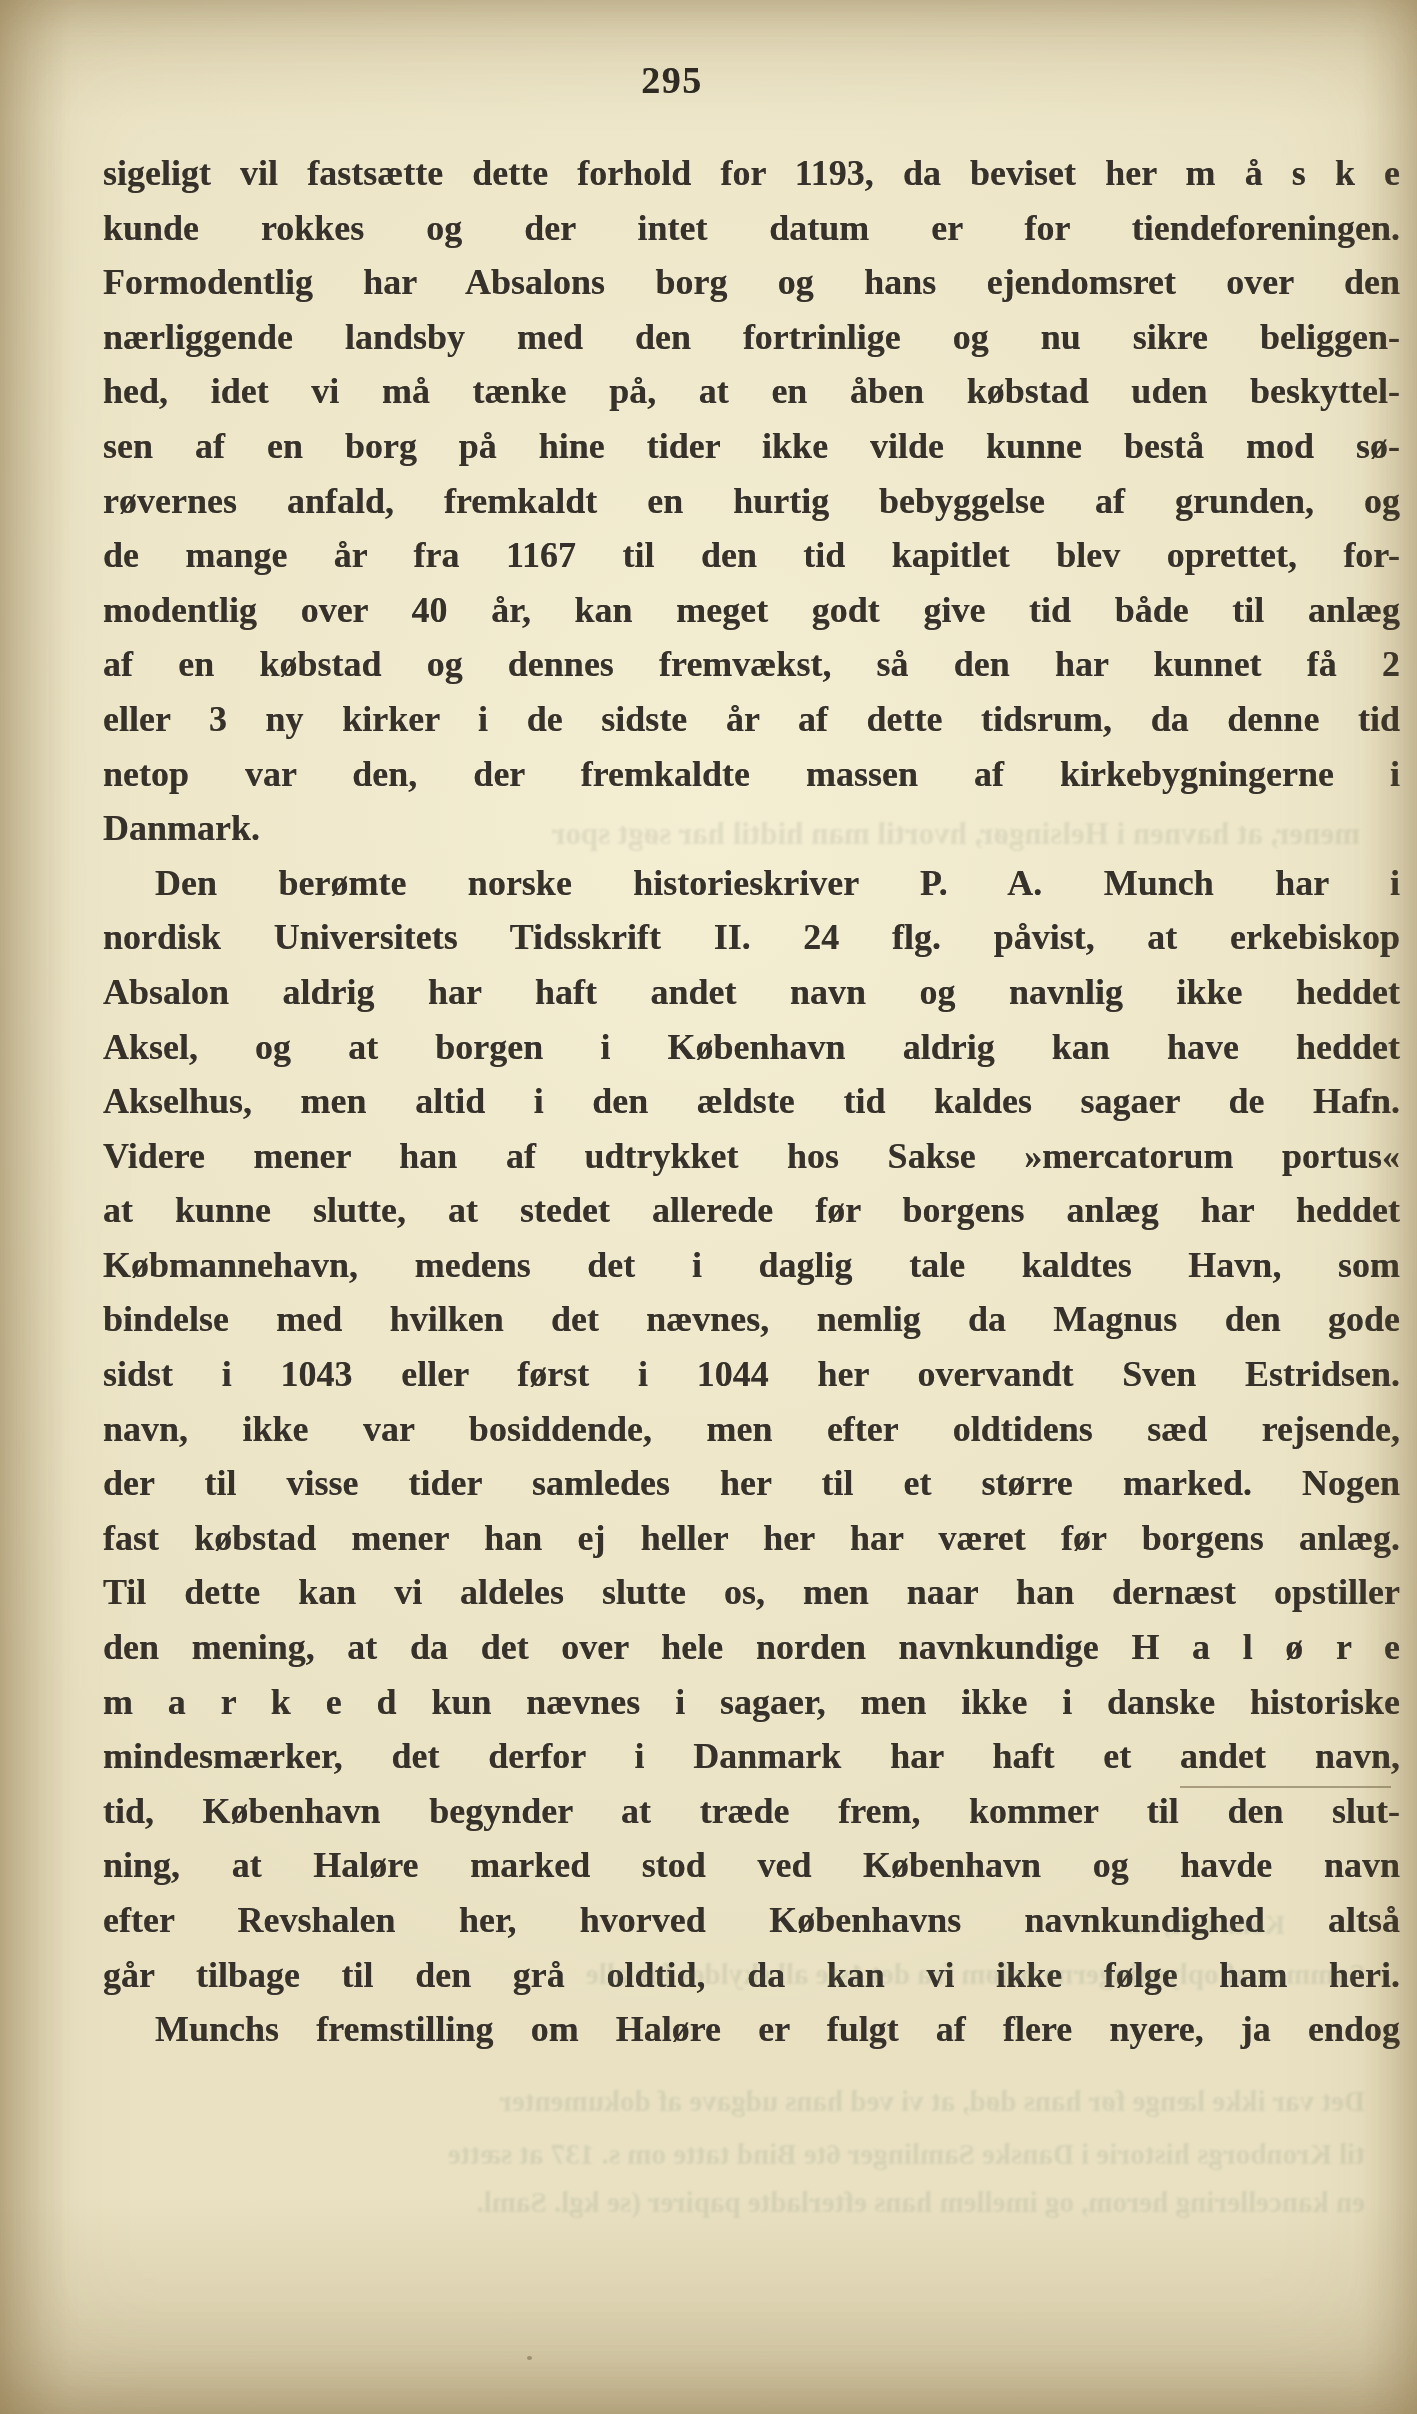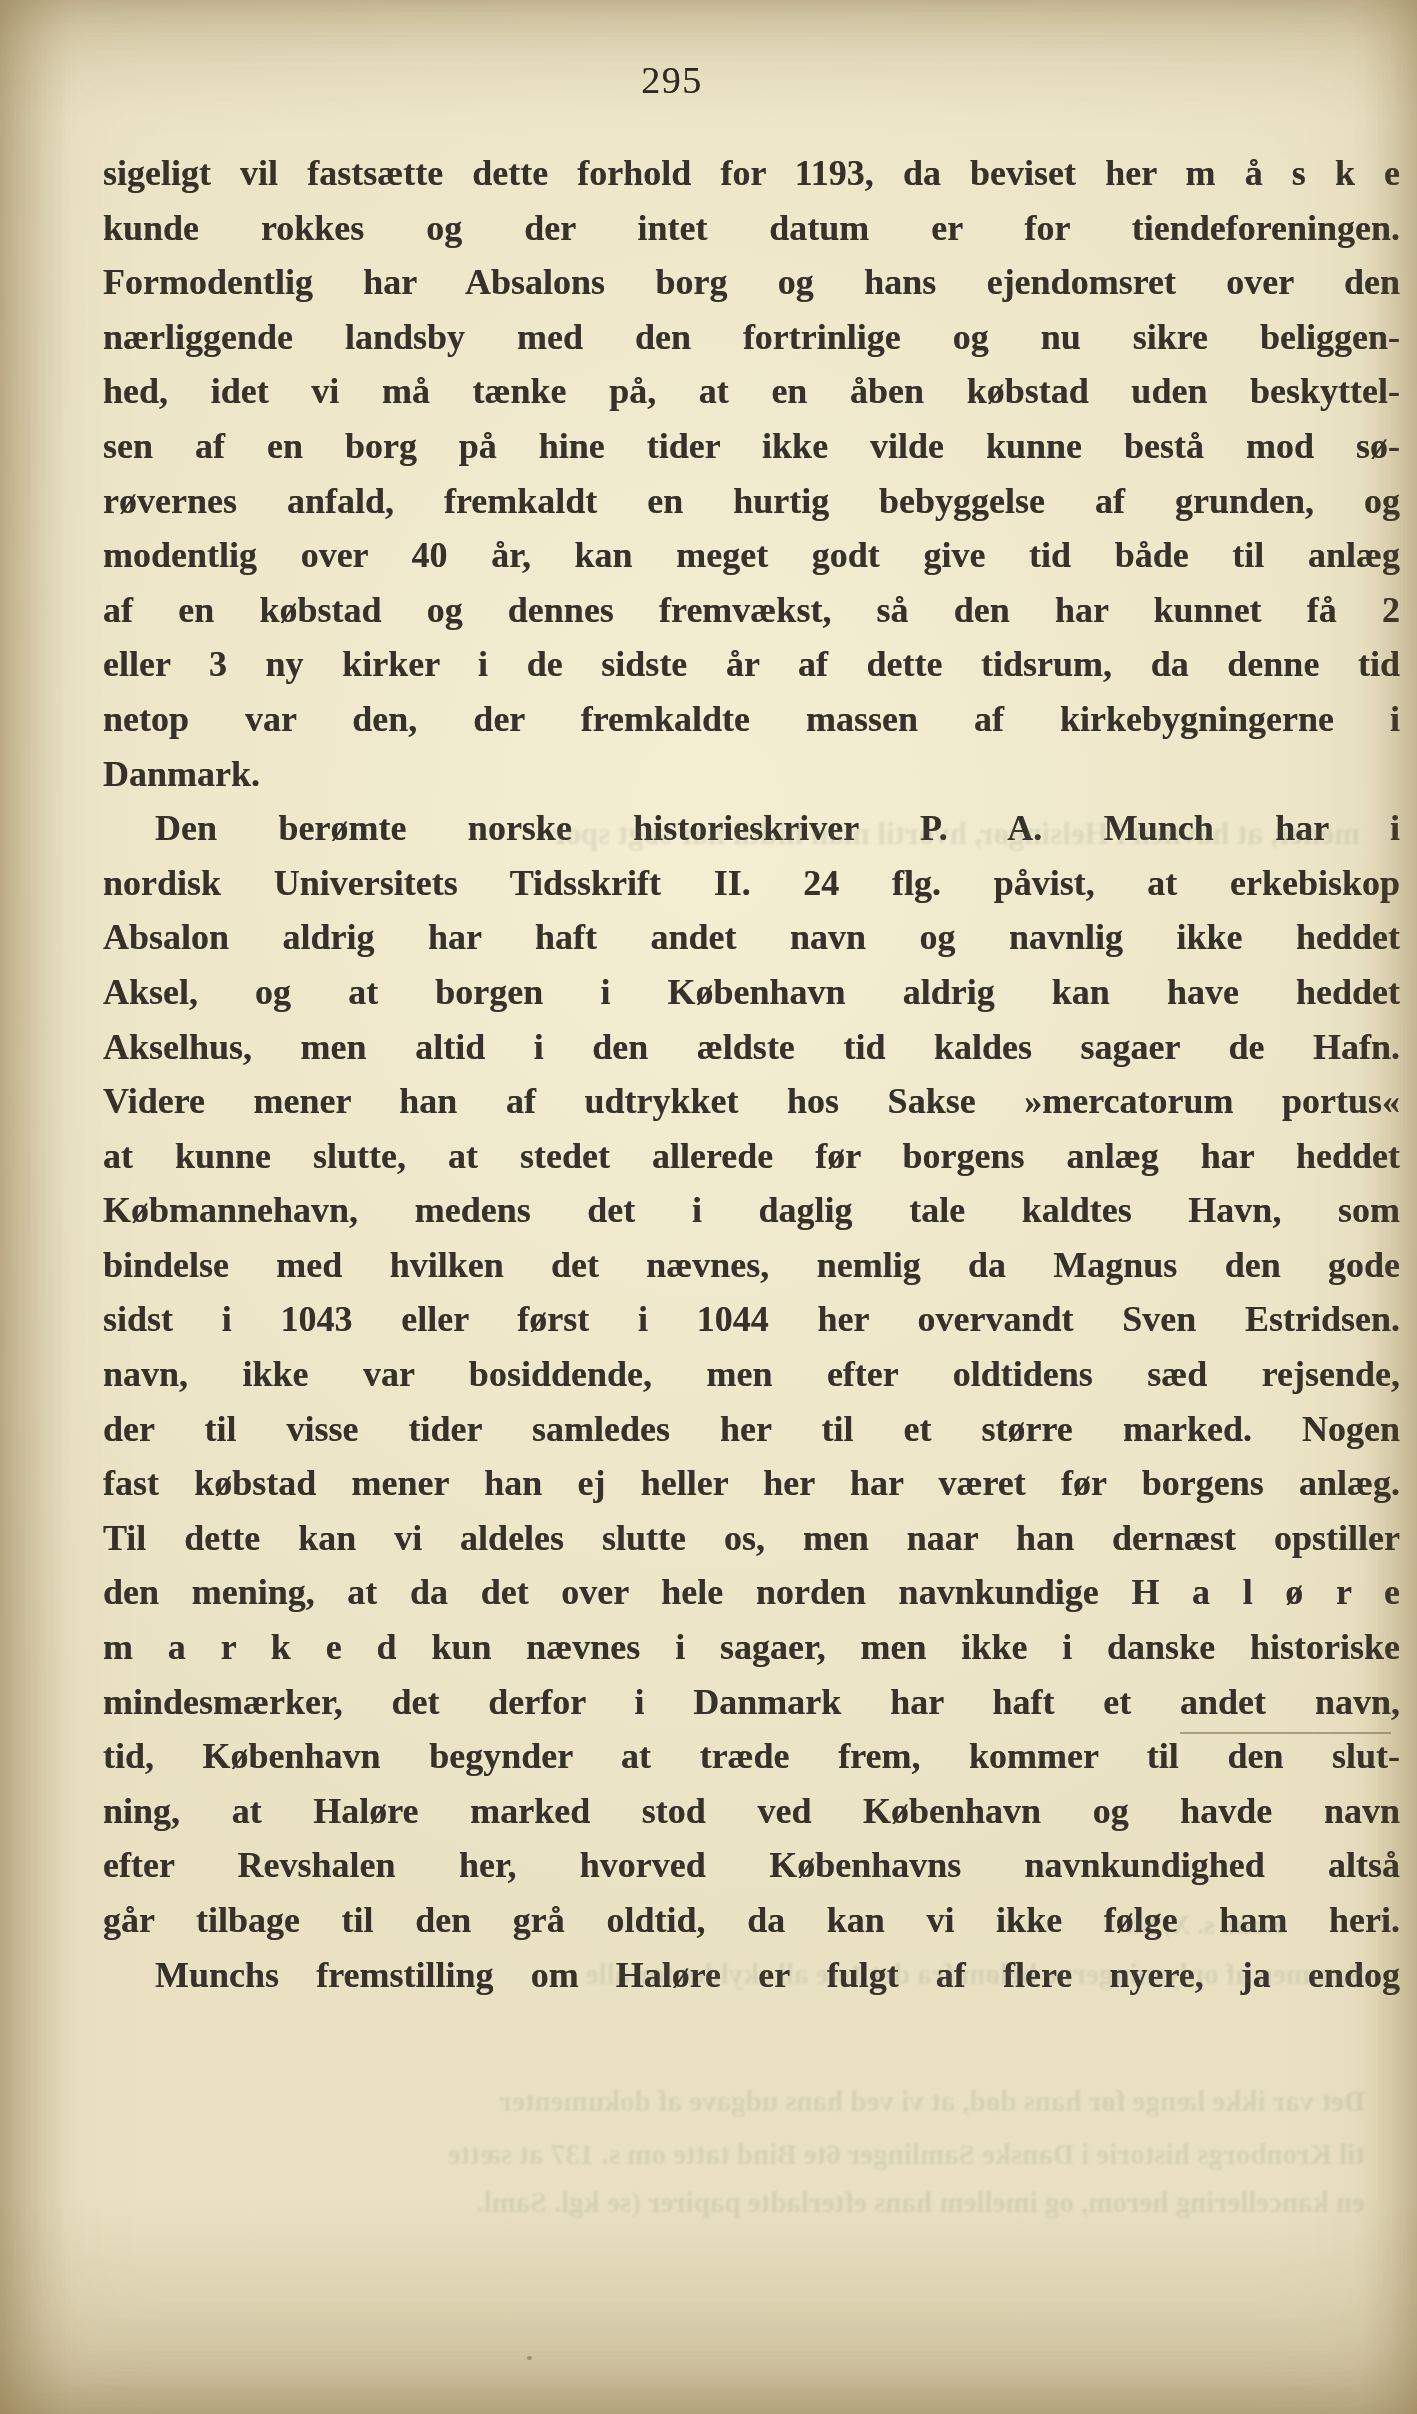--- a/index.html
+++ b/index.html
@@ -25,21 +25,21 @@
       inset 28px 0 70px -24px rgba(125,100,58,0.32),
       inset -22px 0 55px -26px rgba(125,100,58,0.20),
       inset 0 -50px 90px -32px rgba(118,96,52,0.30),
       inset 0 32px 65px -26px rgba(125,100,58,0.22);
   }
   .page-number{
     position:absolute;
     top:58px;left:0;width:1344px;
     text-align:center;
     font-size:38px;
-    font-weight:normal;
+    font-weight:bold;
     letter-spacing:1.5px;
     color:#2e2a23;
     text-shadow:0 0 0.6px rgba(46,42,35,0.55);
   }
   .text-block{
     position:absolute;
     left:63px;top:146px;width:1297px;
     font-size:36px;
     line-height:54.6px;
     font-weight:bold;
@@ -83,20 +83,21 @@
   <div class="page-number">295</div>
   <div class="text-block" id="textblock">
       <div>
         <div class="line">sigeligt vil fastsætte dette forhold for 1193, da beviset her m å s k e</div>
         <div class="line">kunde rokkes og der intet datum er for tiendeforeningen.</div>
         <div class="line">Formodentlig har Absalons borg og hans ejendomsret over den</div>
         <div class="line">nærliggende landsby med den fortrinlige og nu sikre beliggen-</div>
         <div class="line">hed, idet vi må tænke på, at en åben købstad uden beskyttel-</div>
         <div class="line">sen af en borg på hine tider ikke vilde kunne bestå mod sø-</div>
         <div class="line">røvernes anfald, fremkaldt en hurtig bebyggelse af grunden, og</div>
+        <div class="line">de mange år fra 1167 til den tid kapitlet blev oprettet, for-</div>
         <div class="line">modentlig over 40 år, kan meget godt give tid både til anlæg</div>
         <div class="line">af en købstad og dennes fremvækst, så den har kunnet få 2</div>
         <div class="line">eller 3 ny kirker i de sidste år af dette tidsrum, da denne tid</div>
         <div class="line">netop var den, der fremkaldte massen af kirkebygningerne i</div>
         <div class="line flush-last">Danmark.</div>
       </div>
       <div>
         <div class="line indent">Den berømte norske historieskriver P. A. Munch har i</div>
         <div class="line">nordisk Universitets Tidsskrift II. 24 flg. påvist, at erkebiskop</div>
         <div class="line">Absalon aldrig har haft andet navn og navnlig ikke heddet</div>

